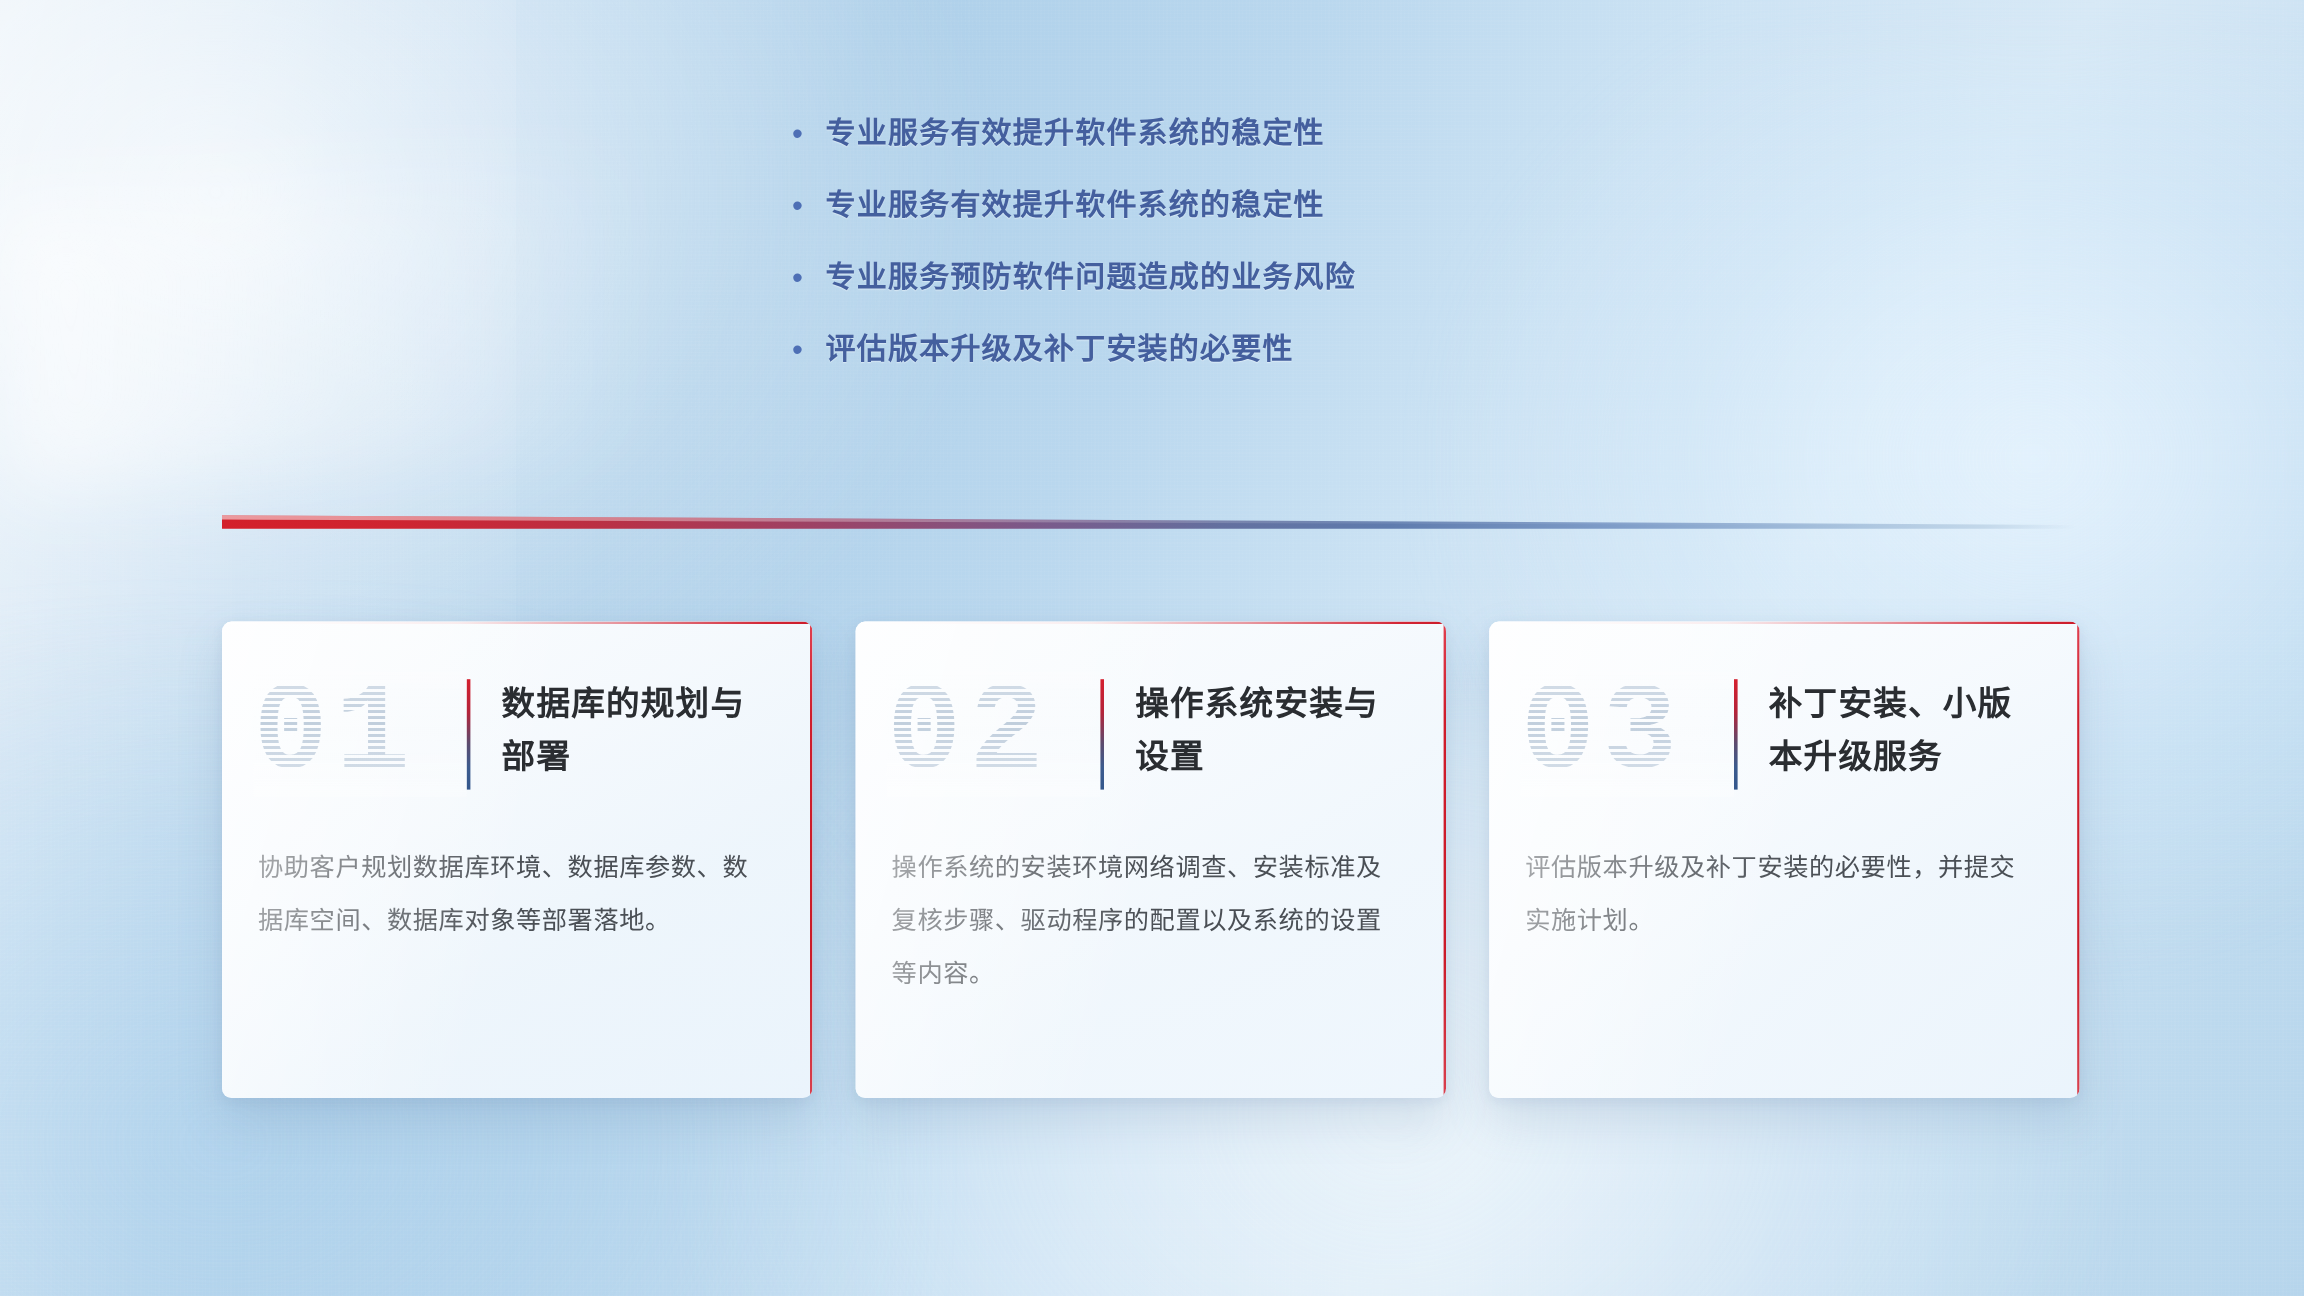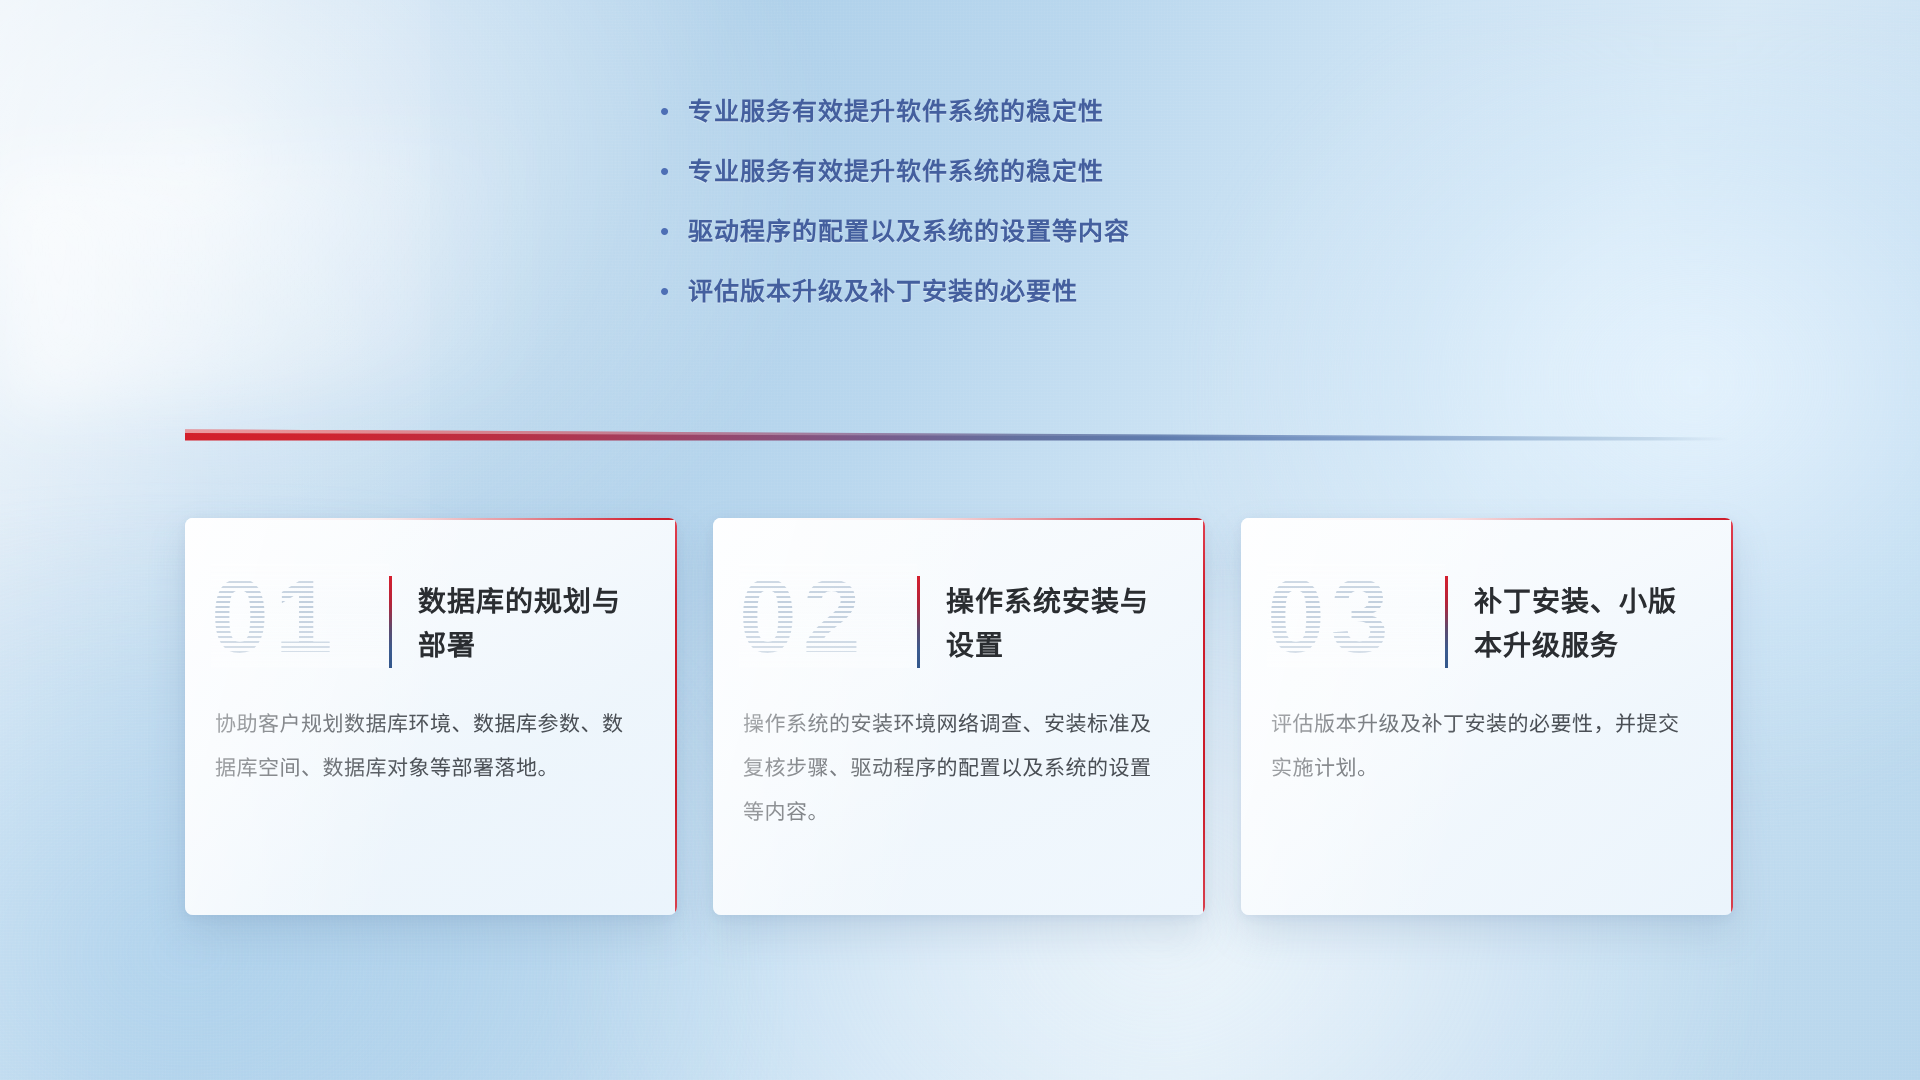--- a/index.html
+++ b/index.html
@@ -182,23 +182,24 @@
     position:absolute;
     left:-10%; top:-20%;
     width:80%; height:120%;
     background:linear-gradient(105deg, rgba(255,255,255,.85), rgba(255,255,255,0) 72%);
     pointer-events:none;
   }
 
   .card-head{
     position:relative;
     display:flex;
-    align-items:flex-end;
+    align-items:center;
     padding:38px 30px 0 26px;
     height:150px;
+    font-family:Liberation Mono, monospace;
   }
 
   
   .card-num{
     position:relative;
     flex:0 0 178px;
     font-size:104px;
     font-weight:700;
     line-height:1;
     letter-spacing:6px;
@@ -275,21 +276,21 @@
     <span class="bullet-text">专业服务有效提升软件系统的稳定性</span>
   </div>
 
   <div class="bullet-row">
     <span class="bullet-dot">•</span>
     <span class="bullet-text">专业服务有效提升软件系统的稳定性</span>
   </div>
 
   <div class="bullet-row">
     <span class="bullet-dot">•</span>
-    <span class="bullet-text">驱动程序的配置以及系统的设置等内容</span>
+    <span class="bullet-text">专业服务预防软件问题造成的业务风险</span>
   </div>
 
   <div class="bullet-row">
     <span class="bullet-dot">•</span>
     <span class="bullet-text">评估版本升级及补丁安装的必要性</span>
   </div>
 
 </div>
 
 <div class="divider-wrap">

